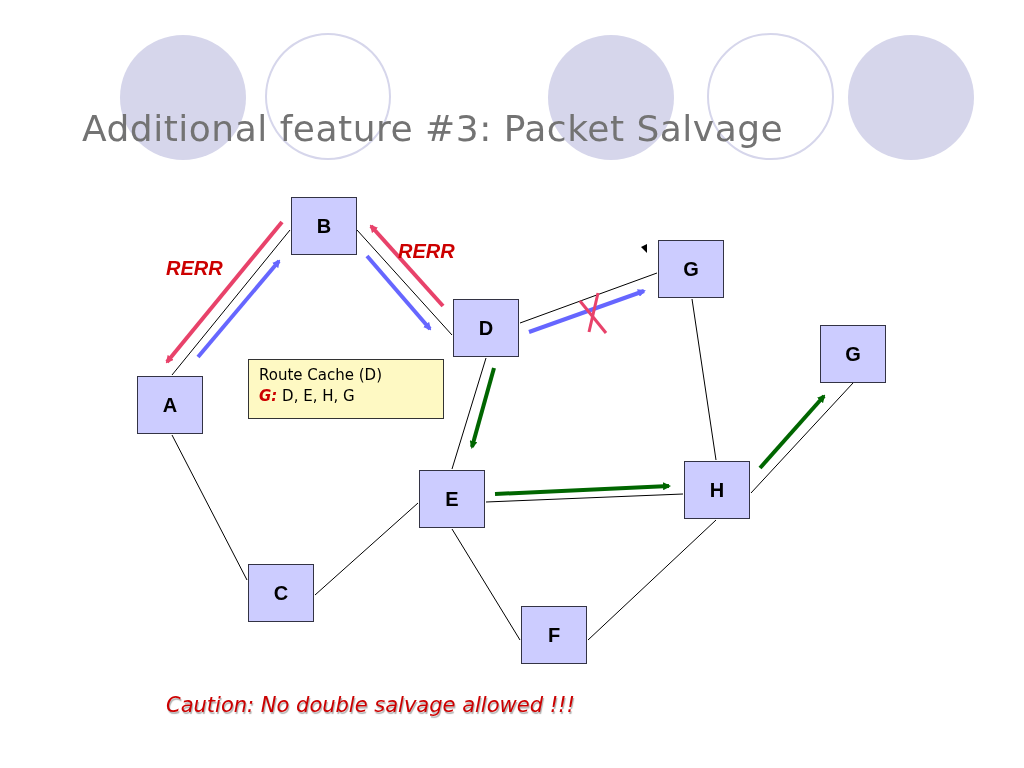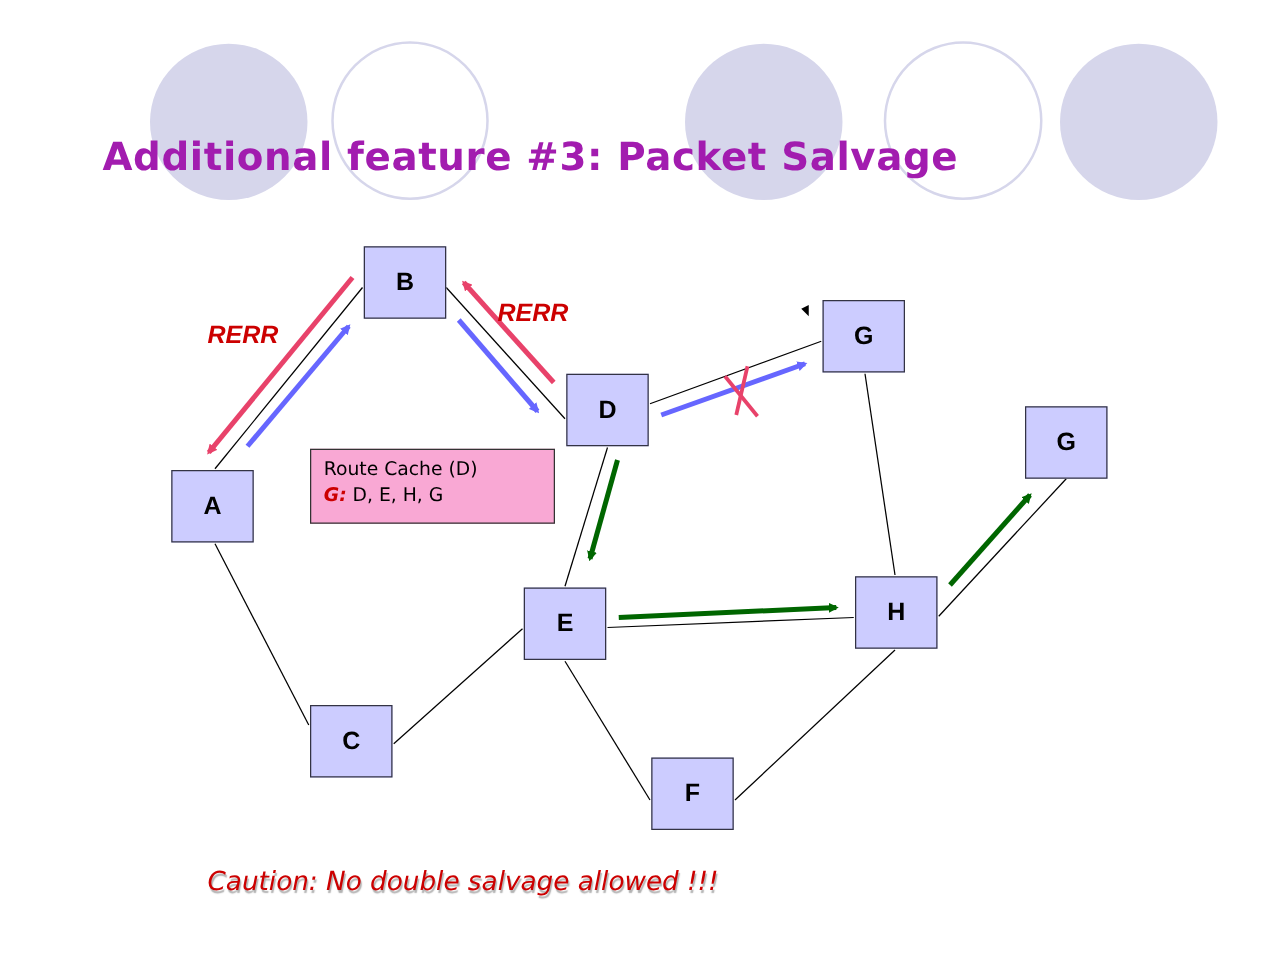--- a/index.html
+++ b/index.html
@@ -1,24 +1,24 @@
 <!DOCTYPE html>
 <html><head>
 <meta charset="utf-8">
 <style>
   html, body { margin:0; padding:0; background:#ffffff; }
   body { width:1024px; height:768px; position:relative; overflow:hidden; font-family:"DejaVu Sans", sans-serif; }
   .deco { position:absolute; border-radius:50%; box-sizing:border-box; }
   .deco.filled { background:#d6d6eb; }
   .deco.outline { border:2px solid #d6d6eb; background:transparent; }
-  .title { position:absolute; left:82px; top:108px; font-family:"DejaVu Sans", sans-serif; font-weight:bold; font-size:31px; color:#a21caf; letter-spacing:0.5px; white-space:nowrap; }
+  .title { position:absolute; left:82px; top:108px; font-family:"DejaVu Sans", sans-serif; font-weight:normal; font-size:36px; color:#737373; letter-spacing:0.5px; white-space:nowrap; }
   svg#diagram { position:absolute; left:0; top:0; width:1024px; height:768px; }
   .node { position:absolute; width:66px; height:58px; background:#ccccff; border:1px solid #333344; box-sizing:border-box; display:flex; align-items:center; justify-content:center; font-family:"Liberation Sans", sans-serif; font-weight:bold; font-size:20px; color:#000; }
   .rerr { position:absolute; font-family:"Liberation Sans", sans-serif; font-weight:bold; font-style:italic; font-size:20px; color:#cc0000; }
-  .cache { position:absolute; left:248px; top:359px; width:196px; height:60px; background:#f9a8d4; border:1px solid #333; box-sizing:border-box; padding:5px 0 0 10px; font-family:"DejaVu Sans", sans-serif; font-size:15px; line-height:21px; color:#000; }
+  .cache { position:absolute; left:248px; top:359px; width:196px; height:60px; background:#fef9c3; border:1px solid #333; box-sizing:border-box; padding:5px 0 0 10px; font-family:"DejaVu Sans", sans-serif; font-size:15px; line-height:21px; color:#000; }
   .cache .key { color:#cc0000; font-style:italic; font-weight:bold; }
   .caution { position:absolute; left:166px; top:693px; font-family:"DejaVu Sans", sans-serif; font-style:italic; font-size:21px; color:#cc0000; text-shadow:1px 2px 1px #b0b0b0; white-space:nowrap; }
 </style>
 </head>
 <body>
 
 <div class="deco filled" style="left:120px;top:35px;width:126px;height:125px;"></div>
 <div class="deco outline" style="left:265px;top:33px;width:126px;height:127px;"></div>
 <div class="deco filled" style="left:548px;top:35px;width:126px;height:125px;"></div>
 <div class="deco outline" style="left:707px;top:33px;width:127px;height:127px;"></div>

